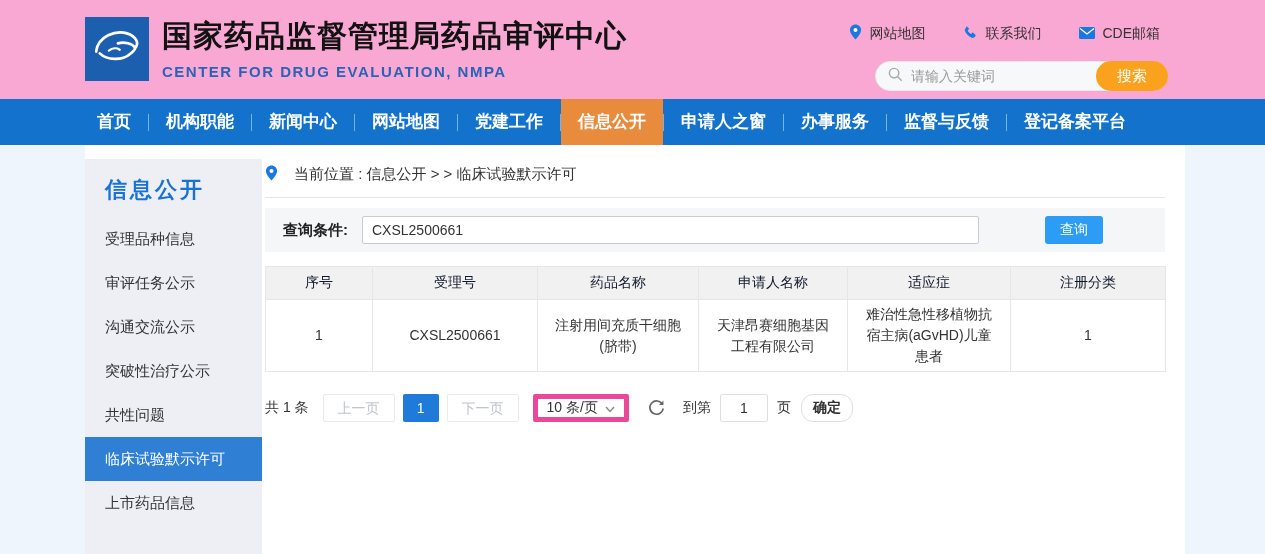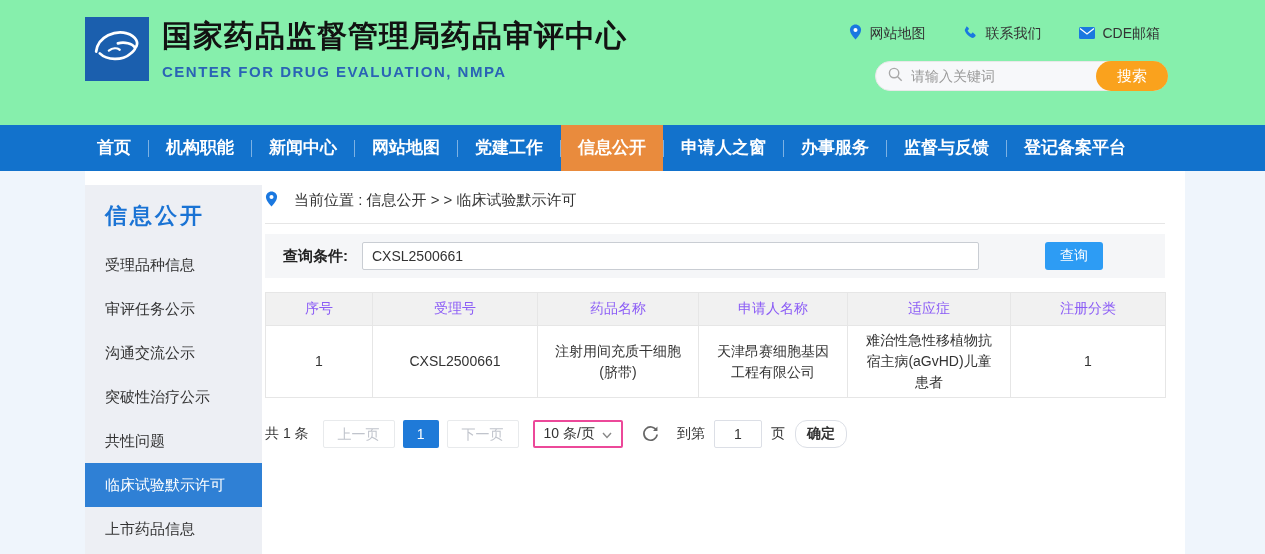--- a/index.html
+++ b/index.html
@@ -1,20 +1,20 @@
 <!DOCTYPE html>
 <html><head>
 <meta charset="utf-8">
 <style>
   * { margin:0; padding:0; box-sizing:border-box; }
   html,body { width:1265px; height:554px; background:#fff; overflow:hidden;
     font-family:"Liberation Sans","DejaVu Sans",sans-serif; }
 
   
-  .header { position:relative; width:100%; height:125px; background:#86efac; }
+  .header { position:relative; width:100%; height:99px; background:#f9a8d4; }
   .logo-box { position:absolute; left:85px; top:17px; width:64px; height:64px;
     background:#1b5fae; display:flex; align-items:center; justify-content:center; }
   .brand { position:absolute; left:162px; top:16px; }
   .brand-title { font-size:30px; font-weight:bold; color:#121212; letter-spacing:1px;
     font-family:"Liberation Sans","DejaVu Sans",sans-serif; }
   .brand-sub { margin-top:6px; font-size:15px; font-weight:bold; color:#2a63b5; letter-spacing:1.5px; }
 
   .quick-links { position:absolute; right:105px; top:24px; display:flex; gap:38px; }
   .quick-link { display:flex; align-items:center; gap:7px; font-size:14px; color:#333; cursor:pointer; }
 
@@ -51,32 +51,32 @@
 
   .query-bar { margin-top:10px; height:44px; background:#f5f6f8; display:flex; align-items:center; padding-left:18px; }
   .query-label { font-size:15px; color:#222; font-weight:bold; }
   .query-input { margin-left:14px; width:617px; height:28px; border:1px solid #c9cdd3; border-radius:2px;
     padding:0 9px; font-size:14px; color:#333; background:#fff; outline:none; }
   .query-btn { margin-left:66px; width:58px; height:28px; border:none; border-radius:3px;
     background:#2d9cf4; color:#fff; font-size:14px; cursor:pointer; }
 
   table.results { margin-top:14px; width:900px; border-collapse:collapse; table-layout:fixed; }
   .results th { height:33px; background:#f1f1f1; border:1px solid #e6e6e6; font-weight:normal;
-    font-size:14px; color:#8b5cf6; }
+    font-size:14px; color:#0f172a; }
   .results td { height:55px; border:1px solid #e6e6e6; font-size:14px; color:#333;
     text-align:center; padding:4px 12px; line-height:1.5; }
 
   .pager { margin-top:22px; display:flex; align-items:center; font-size:14px; color:#333; }
   .pg-btn { margin-left:8px; height:28px; line-height:26px; padding:0 14px; border:1px solid #e8eaec;
     border-radius:2px; background:#fff; text-align:center; }
   .pg-btn.disabled { color:#c0c4cc; cursor:default; }
   .pg-page { margin-left:8px; width:36px; height:28px; line-height:28px; text-align:center;
     border-radius:2px; background:#1f7ad8; color:#fff; cursor:pointer; }
   .pg-first { margin-left:14px; }
-  .pg-size { margin-left:14px; height:28px; border:2px solid #ec4899; border-radius:2px;
+  .pg-size { margin-left:14px; height:28px; border:5px solid #ec4899; border-radius:2px;
     display:flex; align-items:center; gap:7px; padding:0 9px; cursor:pointer; background:#fff; }
   .pg-refresh { margin-left:18px; width:20px; height:20px; cursor:pointer; display:flex; align-items:center; }
   .pg-goto-label { margin-left:16px; }
   .pg-goto-input { width:48px; height:28px; margin:0 9px; border:1px solid #dcdfe6; border-radius:2px;
     text-align:center; font-size:14px; color:#333; outline:none; }
   .pg-confirm { margin-left:10px; height:28px; padding:0 11px; border:1px solid #dcdfe6; border-radius:12px;
     background:#fff; font-size:14px; font-weight:bold; color:#333; cursor:pointer; }
 </style>
 </head>
 <body>

